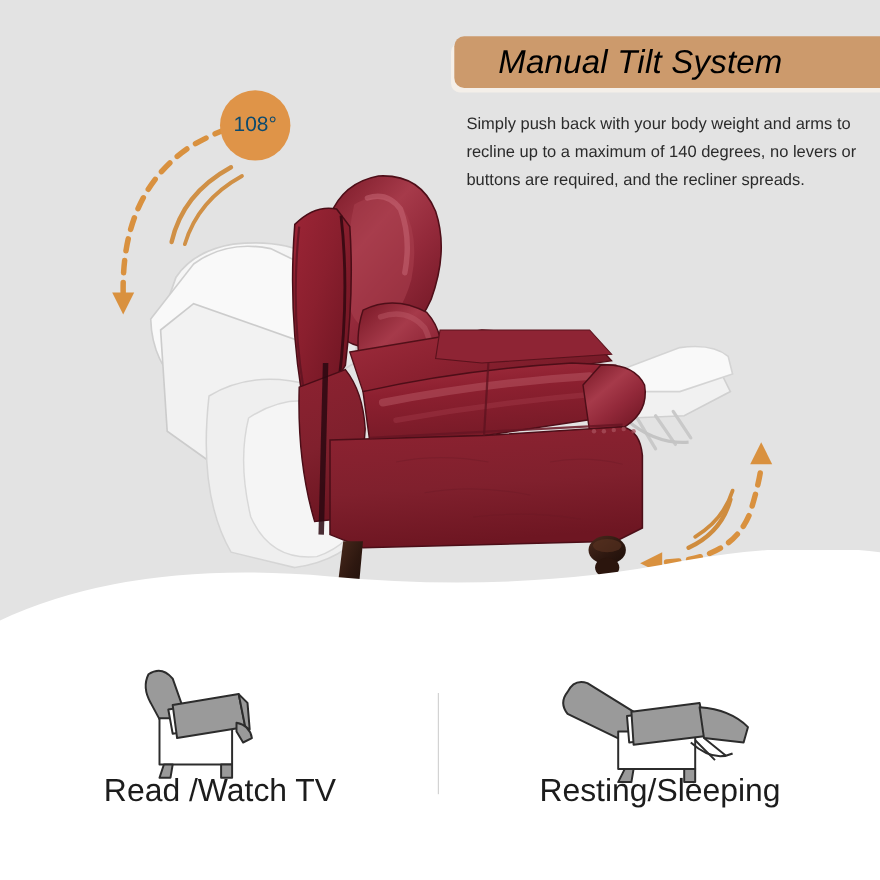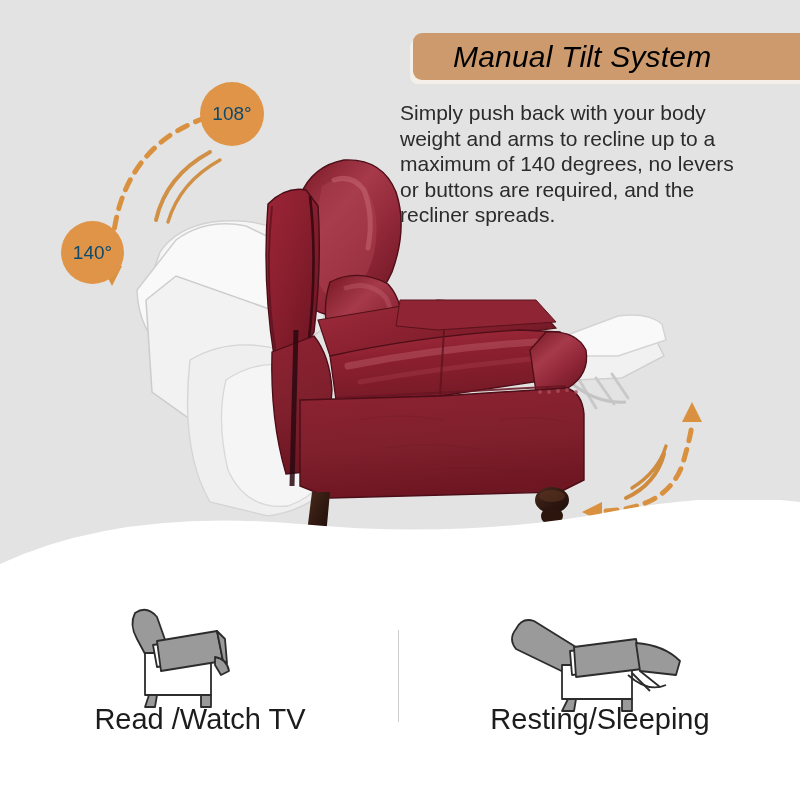--- a/index.html
+++ b/index.html
@@ -54,24 +54,24 @@
     font-size: 30px;
     font-weight: normal;
     font-style: italic;
     letter-spacing: 0.2px;
     white-space: nowrap;
   }
 
   
   #description {
     position: absolute;
-    left: 400px; top: 100px;
+    left: 424px; top: 100px;
     width: 356px;
     color: #2b2b2b;
-    font-size: 21px;
+    font-size: 15px;
     line-height: 25.5px;
     font-weight: 400;
   }
 
   
   .angle-badge {
     position: absolute;
     border-radius: 50%;
     background: #df9448;
     color: #0c4a6e;
@@ -316,21 +316,20 @@
       <polygon points="112,42 132,42 122,22" fill="#d9913f"></polygon>
 
       <g stroke="#cf8c3e" fill="none" stroke-linecap="round">
         <path d="M56 118 Q86 104 94 74" stroke-width="4"></path>
         <path d="M62 108 Q88 92 96 66" stroke-width="3.4"></path>
       </g>
     </svg>
   </div>
 
   <div class="angle-badge" id="badge-108">108°</div>
-  <div class="angle-badge" id="badge-140">140°</div>
 
   <div id="title-banner">
     <div id="title-banner-text">Manual Tilt System</div>
   </div>
 
   <div id="description">Simply push back with your body weight and arms to recline up to a maximum of 140 degrees, no levers or buttons are required, and the recliner spreads.</div>
 
   <div id="wave-divider">
     <svg width="800" height="130" viewBox="0 0 800 130" preserveAspectRatio="none">
       <path d="M0 64 Q120 8 300 24 Q470 40 620 10 Q720 -8 800 2 L800 130 L0 130 Z" fill="#ffffff"></path>

